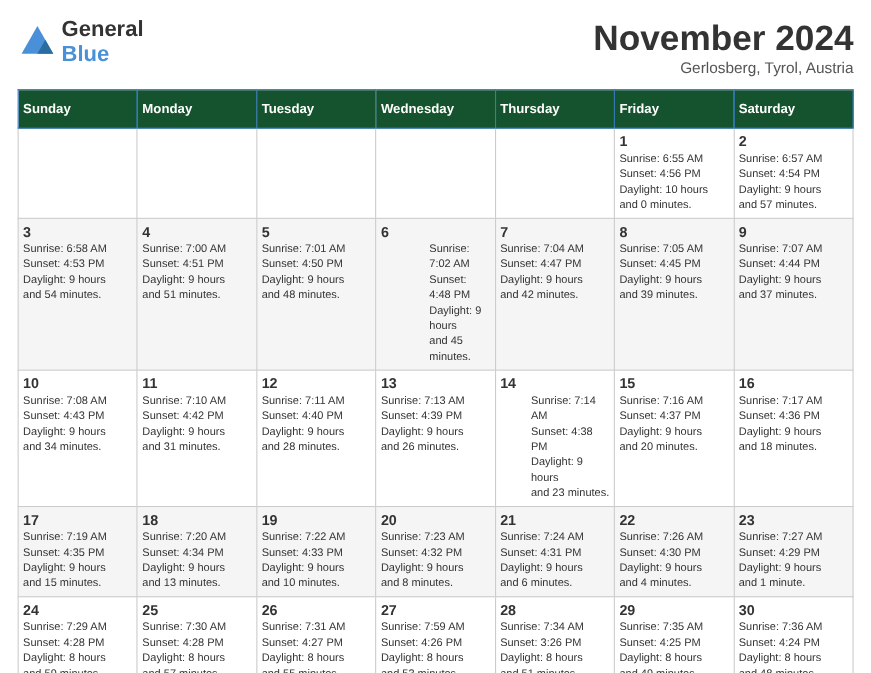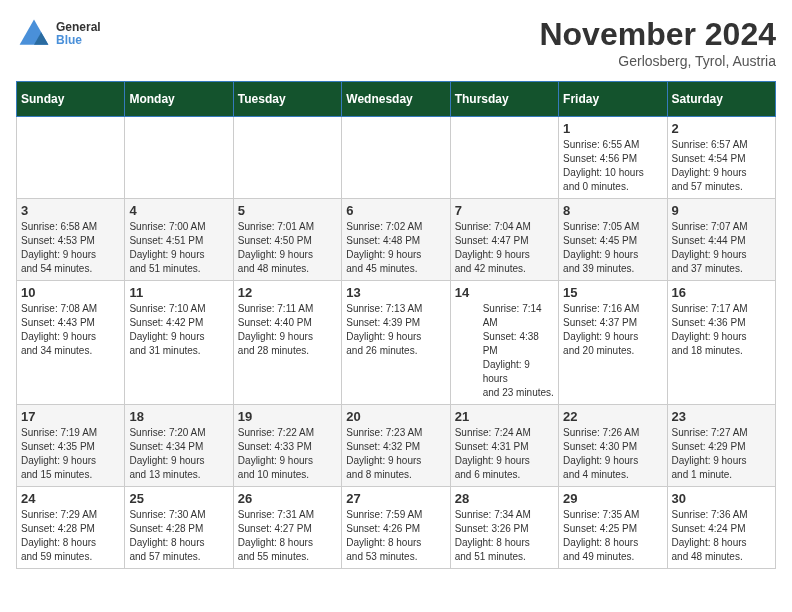--- a/index.html
+++ b/index.html
@@ -15,21 +15,21 @@
       justify-content: space-between;
       align-items: flex-start;
       margin-bottom: 12px;
     }
     .logo {
       display: flex;
       align-items: center;
       gap: 4px;
     }
     .logo-text {
-      font-size: 12px;
+      font-size: 20px;
       font-weight: bold;
       color: #333;
       line-height: 1.1;
     }
     .logo-text span { color: #4a90d9; }
     .logo-icon {
       width: 36px;
       height: 36px;
     }
     .title-block { text-align: right; }
@@ -152,21 +152,21 @@
         </td>
         <td>
           <span class="day-num">5</span>
           <div class="day-info" style="white-space: pre-line;">Sunrise: 7:01 AM
 Sunset: 4:50 PM
 Daylight: 9 hours
 and 48 minutes.</div>
         </td>
         <td>
           <span class="day-num">6</span>
-          <div class="day-info" style="white-space: pre-line;">Sunrise: 7:02 AM
+          <div class="day-info" style="white-space: pre-line; margin-left: 44px;">Sunrise: 7:02 AM
 Sunset: 4:48 PM
 Daylight: 9 hours
 and 45 minutes.</div>
         </td>
         <td>
           <span class="day-num">7</span>
           <div class="day-info" style="white-space: pre-line;">Sunrise: 7:04 AM
 Sunset: 4:47 PM
 Daylight: 9 hours
 and 42 minutes.</div>

